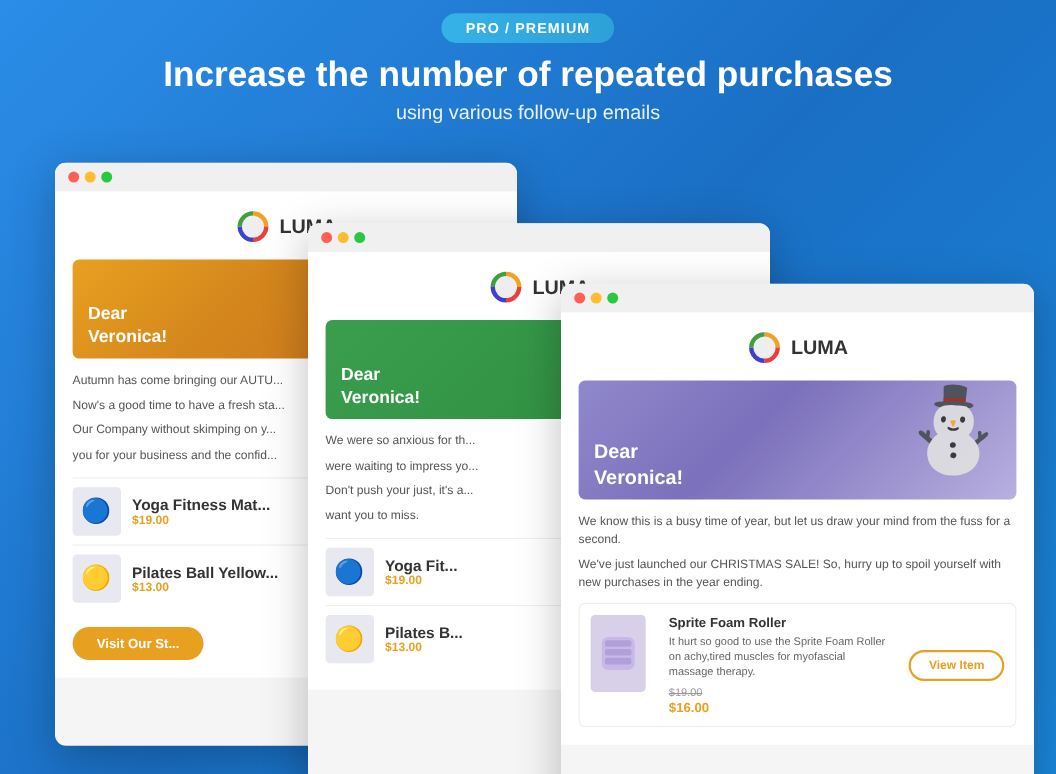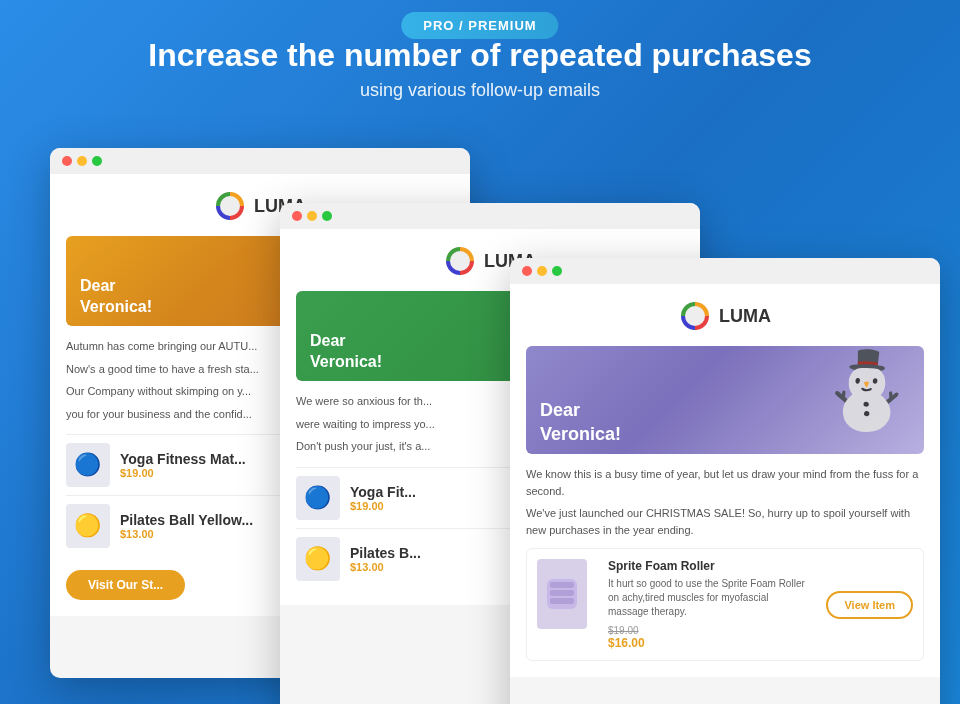--- a/index.html
+++ b/index.html
@@ -24,21 +24,21 @@
       font-weight: 700;
       letter-spacing: 1px;
       padding: 6px 22px;
       border-radius: 20px;
       z-index: 10;
     }
 
     
     .headline {
       position: absolute;
-      top: 36px;
+      top: 48px;
       width: 100%;
       text-align: center;
       z-index: 5;
     }
     .headline h1 {
       color: white;
       font-size: 32px;
       font-weight: 800;
       line-height: 1.2;
     }
@@ -412,20 +412,21 @@
           <path d="M4 16 A12 12 0 0 1 16 4" stroke="#40a040" stroke-width="4" fill="none"></path>
         </svg>
         <span class="luma-text">LUMA</span>
       </div>
       <div class="hero-summer">
         <span class="hero-summer-text">Dear<br>Veronica!</span>
       </div>
       <p class="card-text">We were so anxious for th...</p>
       <p class="card-text">were waiting to impress yo...</p>
       <p class="card-text">Don't push your just, it's a...</p>
+      <p class="card-text">want you to miss.</p>
       <div class="product-list">
         <div class="product-row">
           <div class="product-thumb">🔵</div>
           <div class="product-info">
             <div class="product-name">Yoga Fit...</div>
             <div class="product-price">$19.00</div>
           </div>
         </div>
         <div class="product-row">
           <div class="product-thumb">🟡</div>

